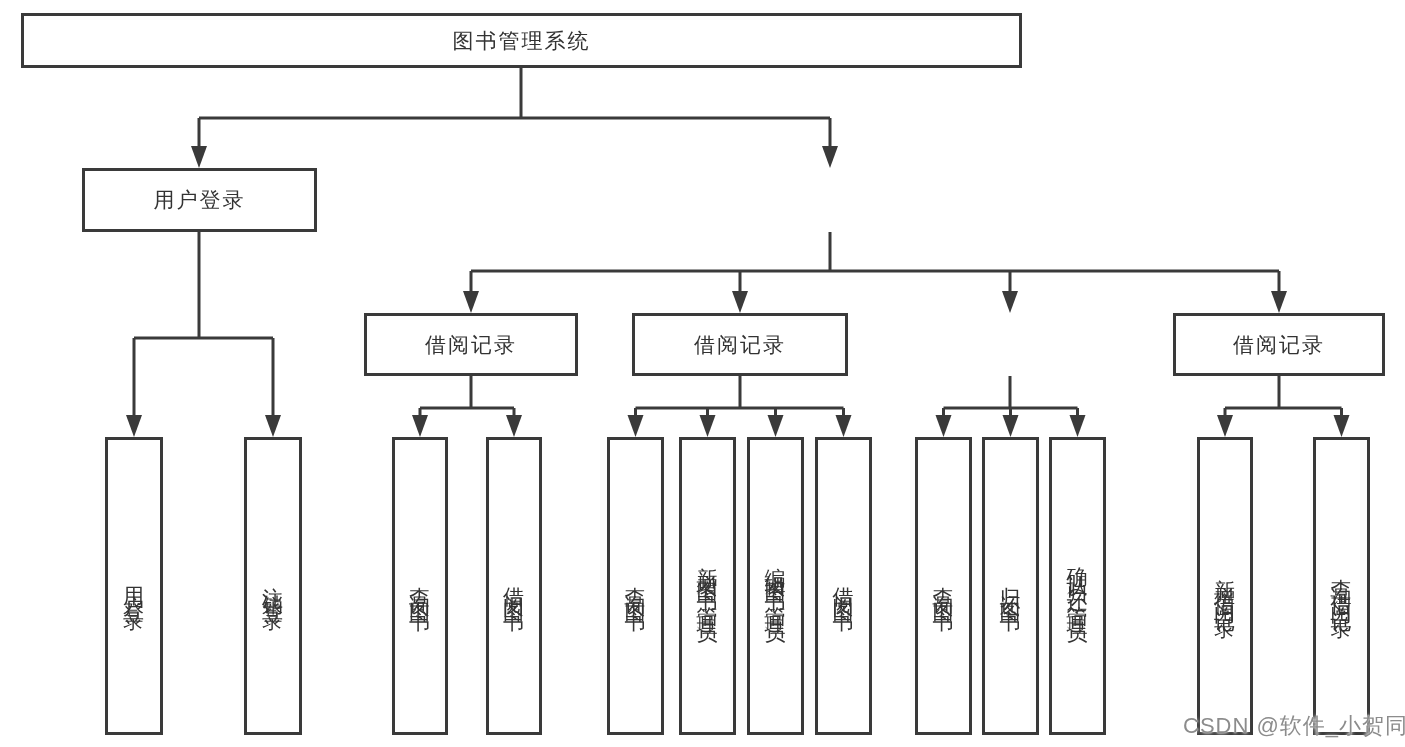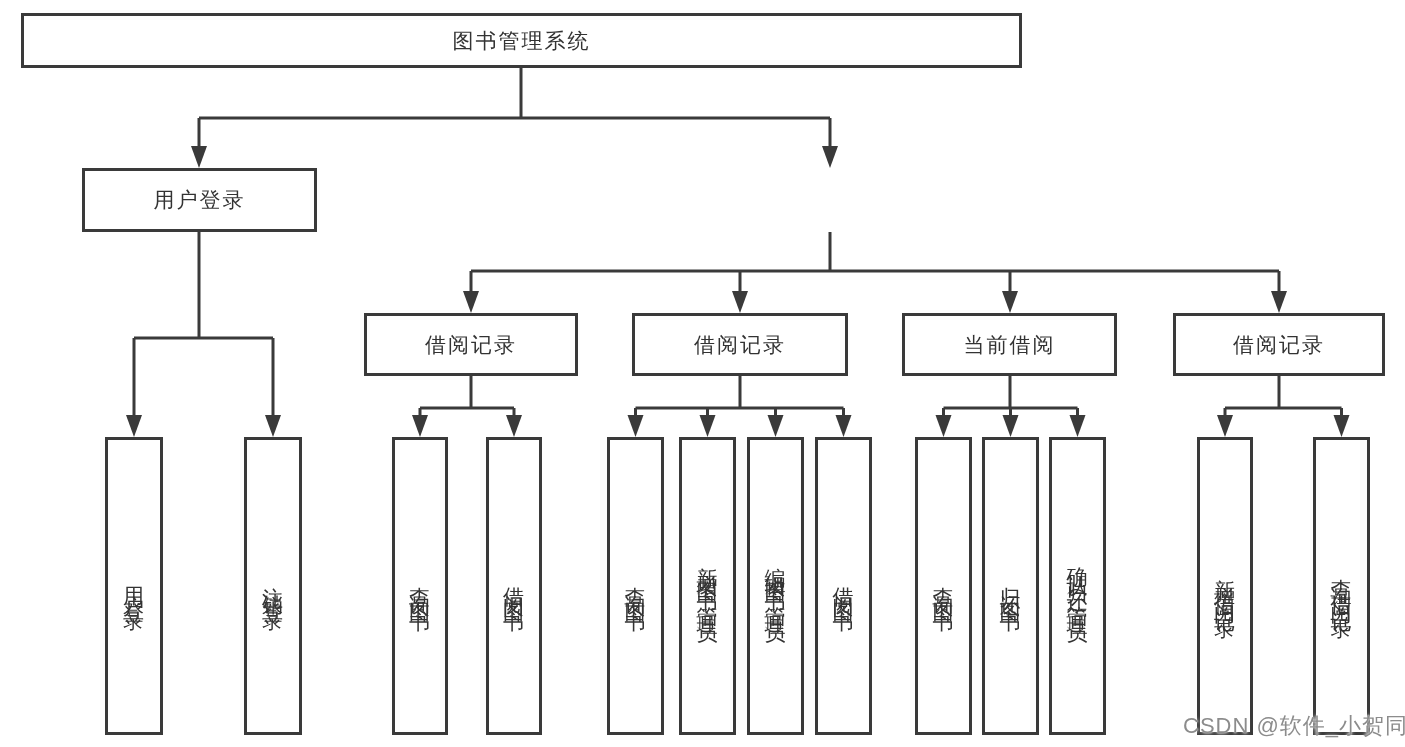--- a/index.html
+++ b/index.html
@@ -62,23 +62,20 @@
   <div class="box" style="left:82px;top:168px;width:235px;height:64px">
     <span class="hlabel">用户登录</span>
   </div>
 
   <div class="box" style="left:364px;top:313px;width:214px;height:63px">
     <span class="hlabel">借阅记录</span>
   </div>
   <div class="box" style="left:632px;top:313px;width:216px;height:63px">
     <span class="hlabel">借阅记录</span>
   </div>
-  <div class="box" style="left:902px;top:313px;width:215px;height:63px">
-    <span class="hlabel">当前借阅</span>
-  </div>
   <div class="box" style="left:1173px;top:313px;width:212px;height:63px">
     <span class="hlabel">借阅记录</span>
   </div>
 
   <div class="box" style="left:105px;top:437px;width:58px;height:298px">
     <span class="vtext">用户登录</span>
   </div>
   <div class="box" style="left:244px;top:437px;width:58px;height:298px">
     <span class="vtext">注销登录</span>
   </div>

